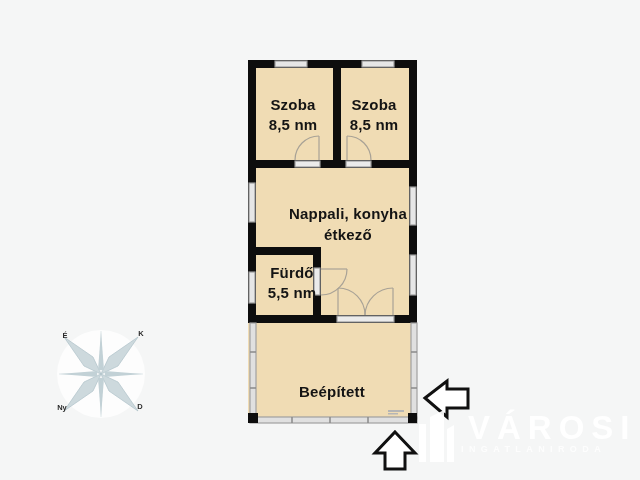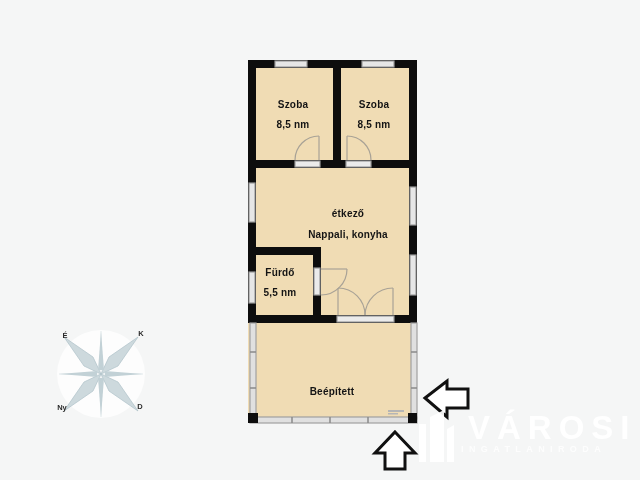--- a/index.html
+++ b/index.html
@@ -4,21 +4,21 @@
 <style>
   html,body{margin:0;padding:0;background:#e9e9ea;}
   .stage{
     position:relative;width:640px;height:480px;background:#f5f6f6;
     overflow:hidden;font-family:"Liberation Sans",sans-serif;
   }
   .abs{position:absolute;}
   svg{display:block;}
   .room-label{
     position:absolute;transform:translateX(-50%);text-align:center;
-    font-weight:bold;color:#141414;font-size:10px;line-height:20px;
+    font-weight:bold;color:#141414;font-size:15px;line-height:20px;
     letter-spacing:.2px;white-space:nowrap;
   }
   .room-label.big{line-height:21px;}
   .room-label.terrace{line-height:22px;margin-top:36px;}
   .wm-brand{
     position:absolute;left:468px;top:409px;
     font-size:33px;font-weight:bold;letter-spacing:7px;
     color:rgba(255,255,255,0.95);white-space:nowrap;
   }
   .wm-sub{
@@ -143,25 +143,25 @@
     <div>Szoba</div>
     <div>8,5 nm</div>
   </div>
 
   <div class="room-label" style="left:374px;top:95px">
     <div>Szoba</div>
     <div>8,5 nm</div>
   </div>
 
   <div class="room-label big" style="left:348px;top:203px">
+    <div>Nappali, konyha</div>
     <div>étkező</div>
-    <div>Nappali, konyha</div>
   </div>
 
-  <div class="room-label" style="left:280px;top:263px">
+  <div class="room-label" style="left:292px;top:263px">
     <div>Fürdő</div>
     <div>5,5 nm</div>
   </div>
 
   <div class="room-label terrace" style="left:332px;top:345px">
     <div>Beépített</div>
   </div>
 
   <div class="wm-brand">VÁROSI</div>
   <div class="wm-sub">INGATLANIRODA</div>

